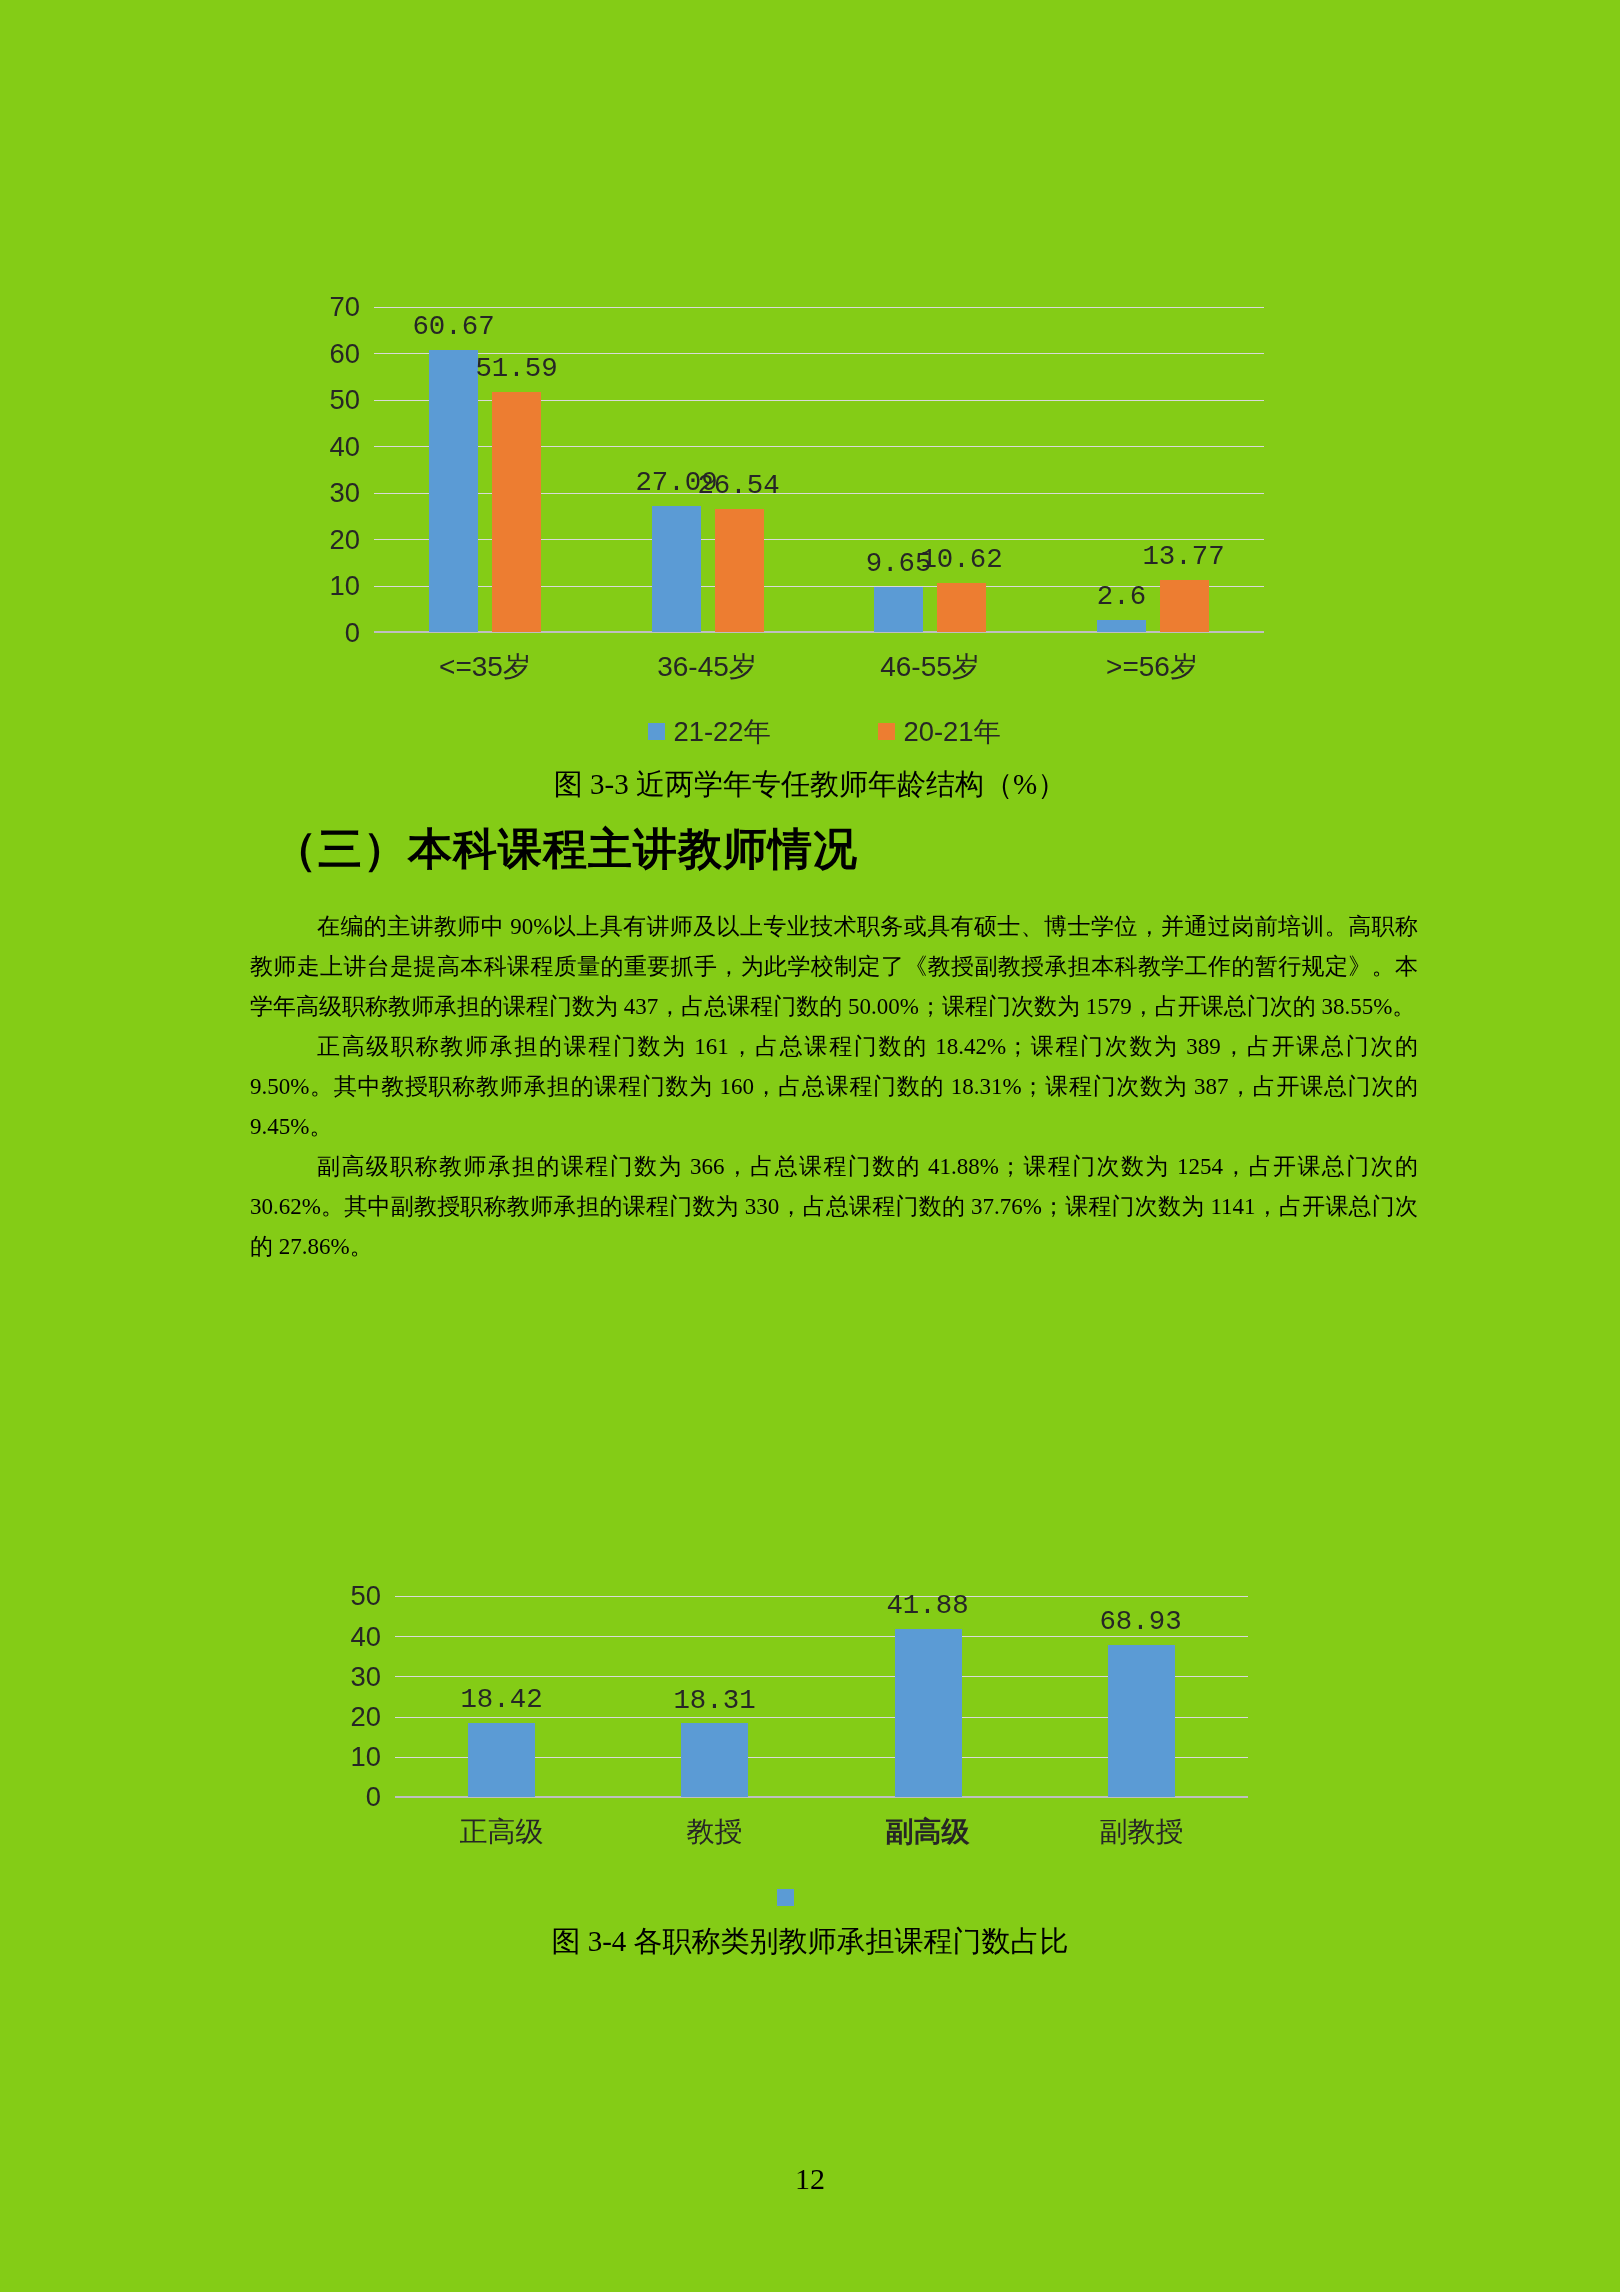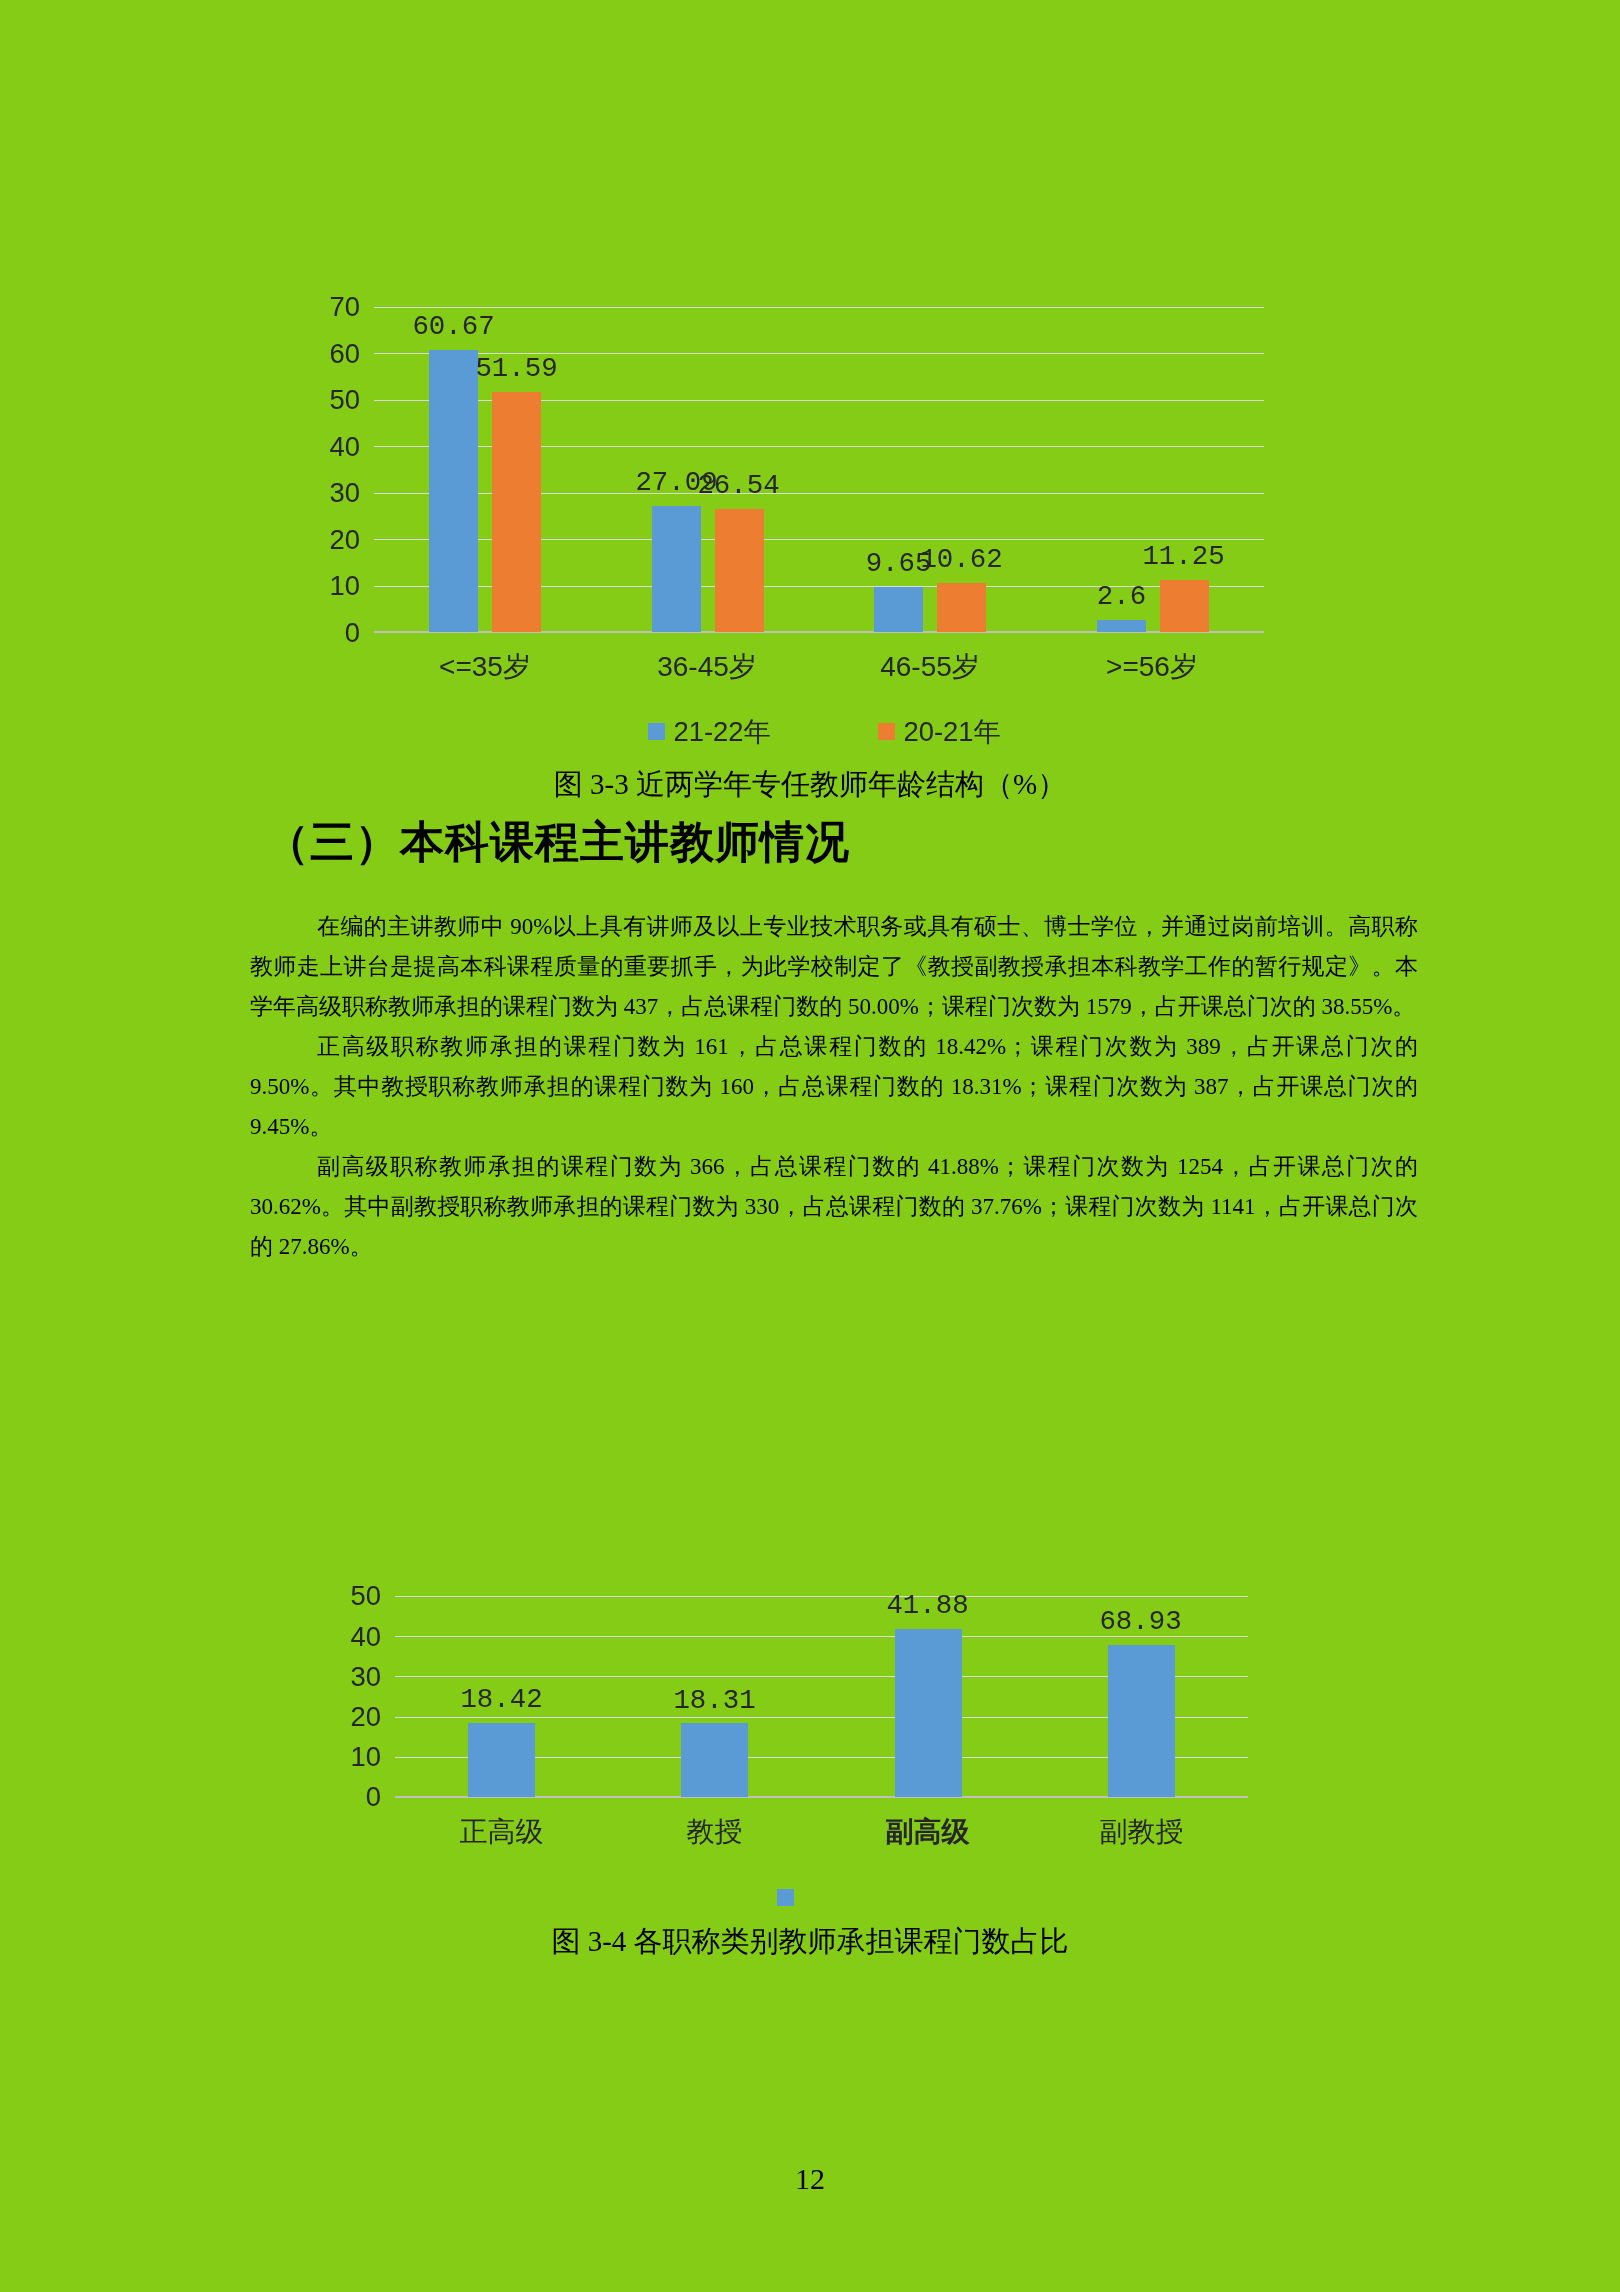--- a/index.html
+++ b/index.html
@@ -38,22 +38,22 @@
     font-family:"Liberation Sans", sans-serif;
     font-size:27.4px;line-height:27.4px;color:#262626;white-space:nowrap;
   }
   
   .fig-caption{
     position:absolute;left:0;width:1620px;text-align:center;
     font-size:29px;line-height:37px;
     font-family:"Liberation Serif", serif;
   }
   .section-heading{
-    position:absolute;left:265px;top:812px;margin:0;
-    font-family:Liberation Sans, sans-serif;
+    position:absolute;left:265px;top:812px;margin:8px;
+    font-family:Liberation Serif, serif;
     font-weight:bold;font-size:44px;line-height:59px;
     letter-spacing:1px;
   }
   .body-text{
     position:absolute;left:250px;top:907px;width:1168px;
     font-size:23px;line-height:40px;text-align:justify;
   }
   .body-text p{margin:0;text-indent:67px;}
   .page-number{
     position:absolute;left:0;top:2162px;width:1620px;text-align:center;
@@ -93,21 +93,21 @@
       <div class="vlabel" style="left: 301px; bottom: 131px;">26.54</div>
       <div class="xlabel" style="left: 222px; width: 222px; top: 343px;">36-45岁</div>
       <div class="bar" style="left: 500px; width: 49px; height: 45px; background: rgb(91, 155, 213);"></div>
       <div class="vlabel" style="left: 461px; bottom: 53px;">9.65</div>
       <div class="bar" style="left: 563px; width: 49px; height: 49px; background: rgb(237, 125, 49);"></div>
       <div class="vlabel" style="left: 524px; bottom: 57px;">10.62</div>
       <div class="xlabel" style="left: 445px; width: 222px; top: 343px;">46-55岁</div>
       <div class="bar" style="left: 723px; width: 49px; height: 12px; background: rgb(91, 155, 213);"></div>
       <div class="vlabel" style="left: 684px; bottom: 20px;">2.6</div>
       <div class="bar" style="left: 786px; width: 49px; height: 52px; background: rgb(237, 125, 49);"></div>
-      <div class="vlabel" style="left: 746px; bottom: 60px;">11.25</div>
+      <div class="vlabel" style="left: 746px; bottom: 60px;">13.77</div>
       <div class="xlabel" style="left: 667px; width: 222px; top: 343px;">&gt;=56岁</div>
     </div>
 
   <div class="legend-item" style="left:648px;top:718px;">
     <span class="swatch" style="background: rgb(91, 155, 213);"></span>
     <span class="legend-label">21-22年</span>
   </div>
   <div class="legend-item" style="left:830px;top:718px;padding-left:48px;">
     <span class="swatch" style="background: rgb(237, 125, 49);"></span>
     <span class="legend-label">20-21年</span>

